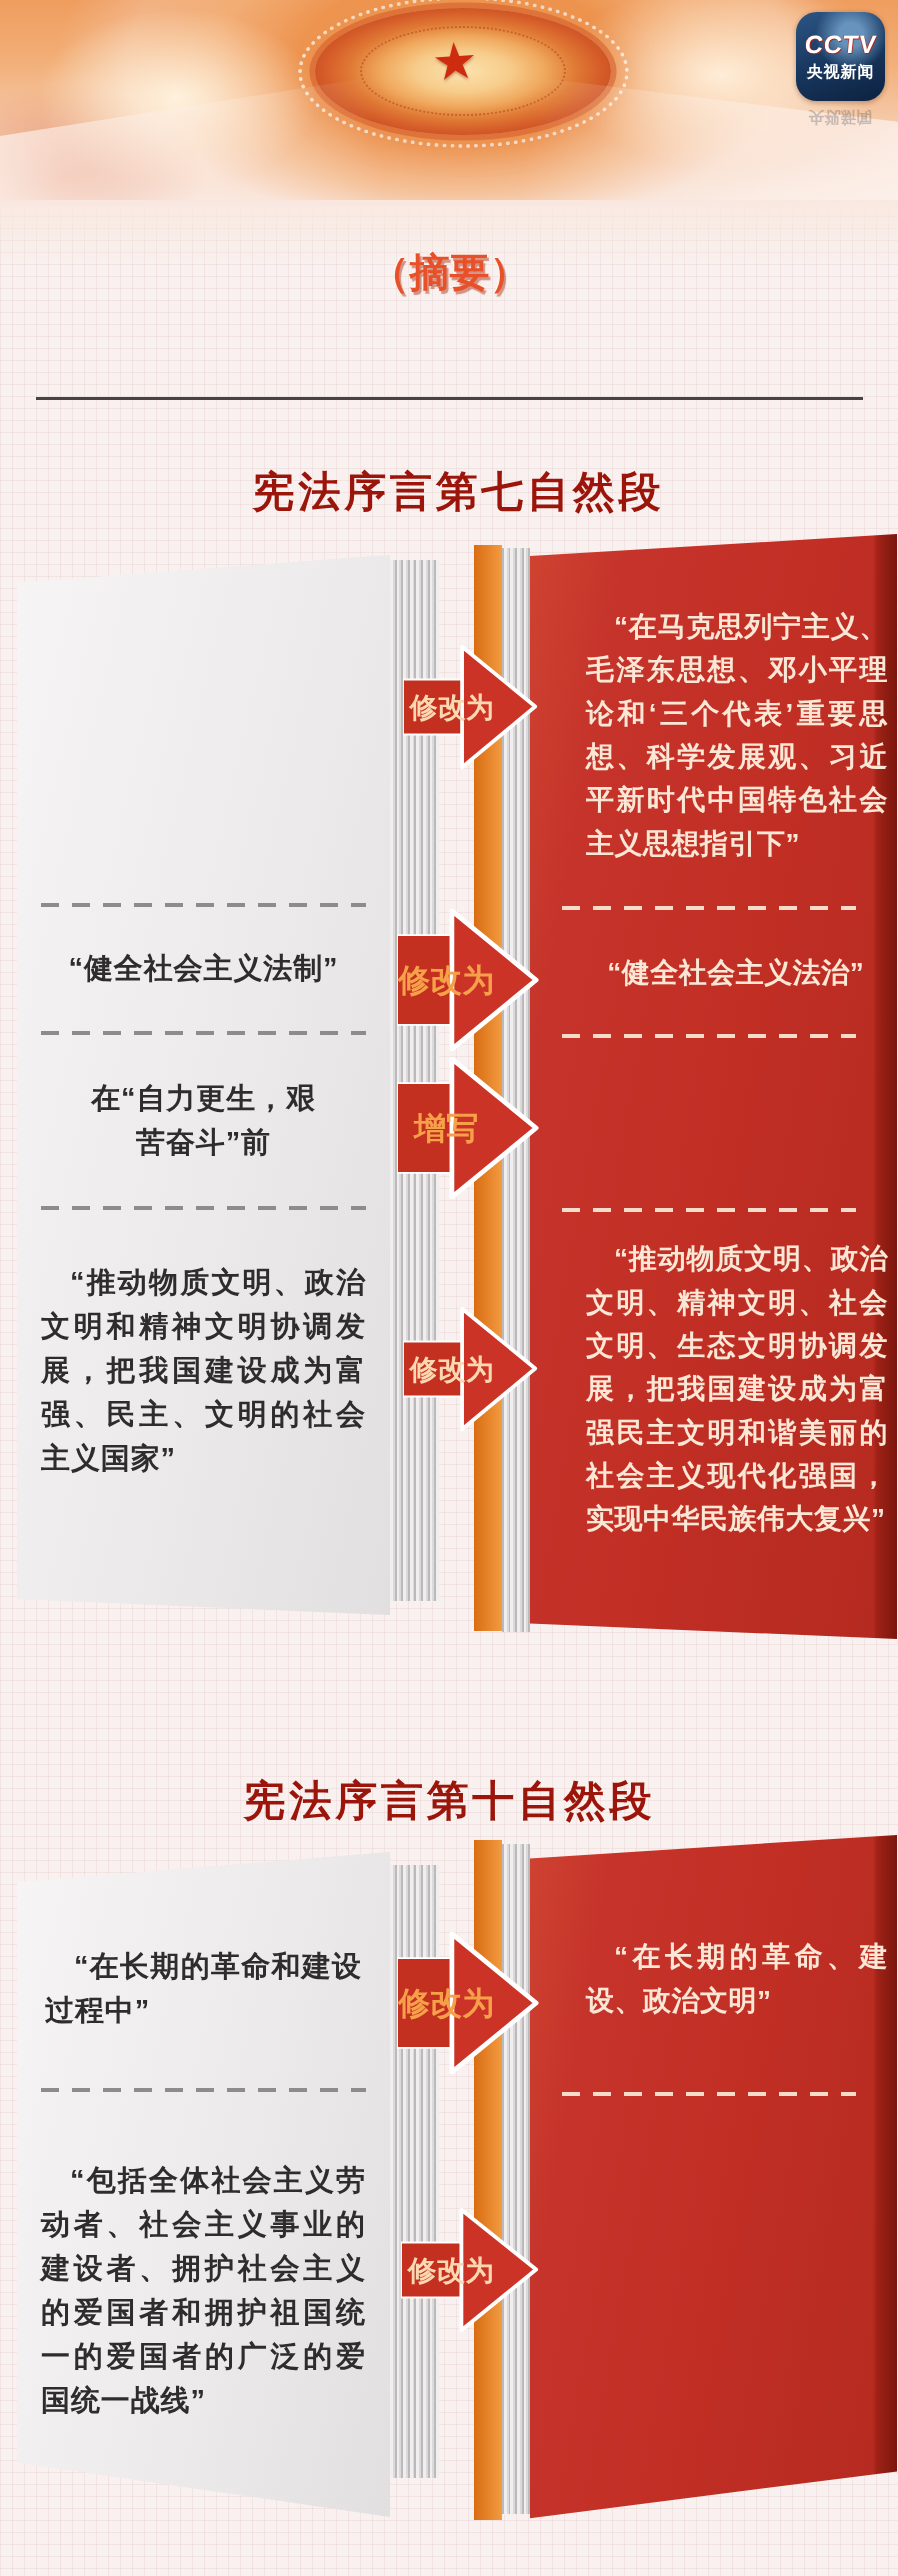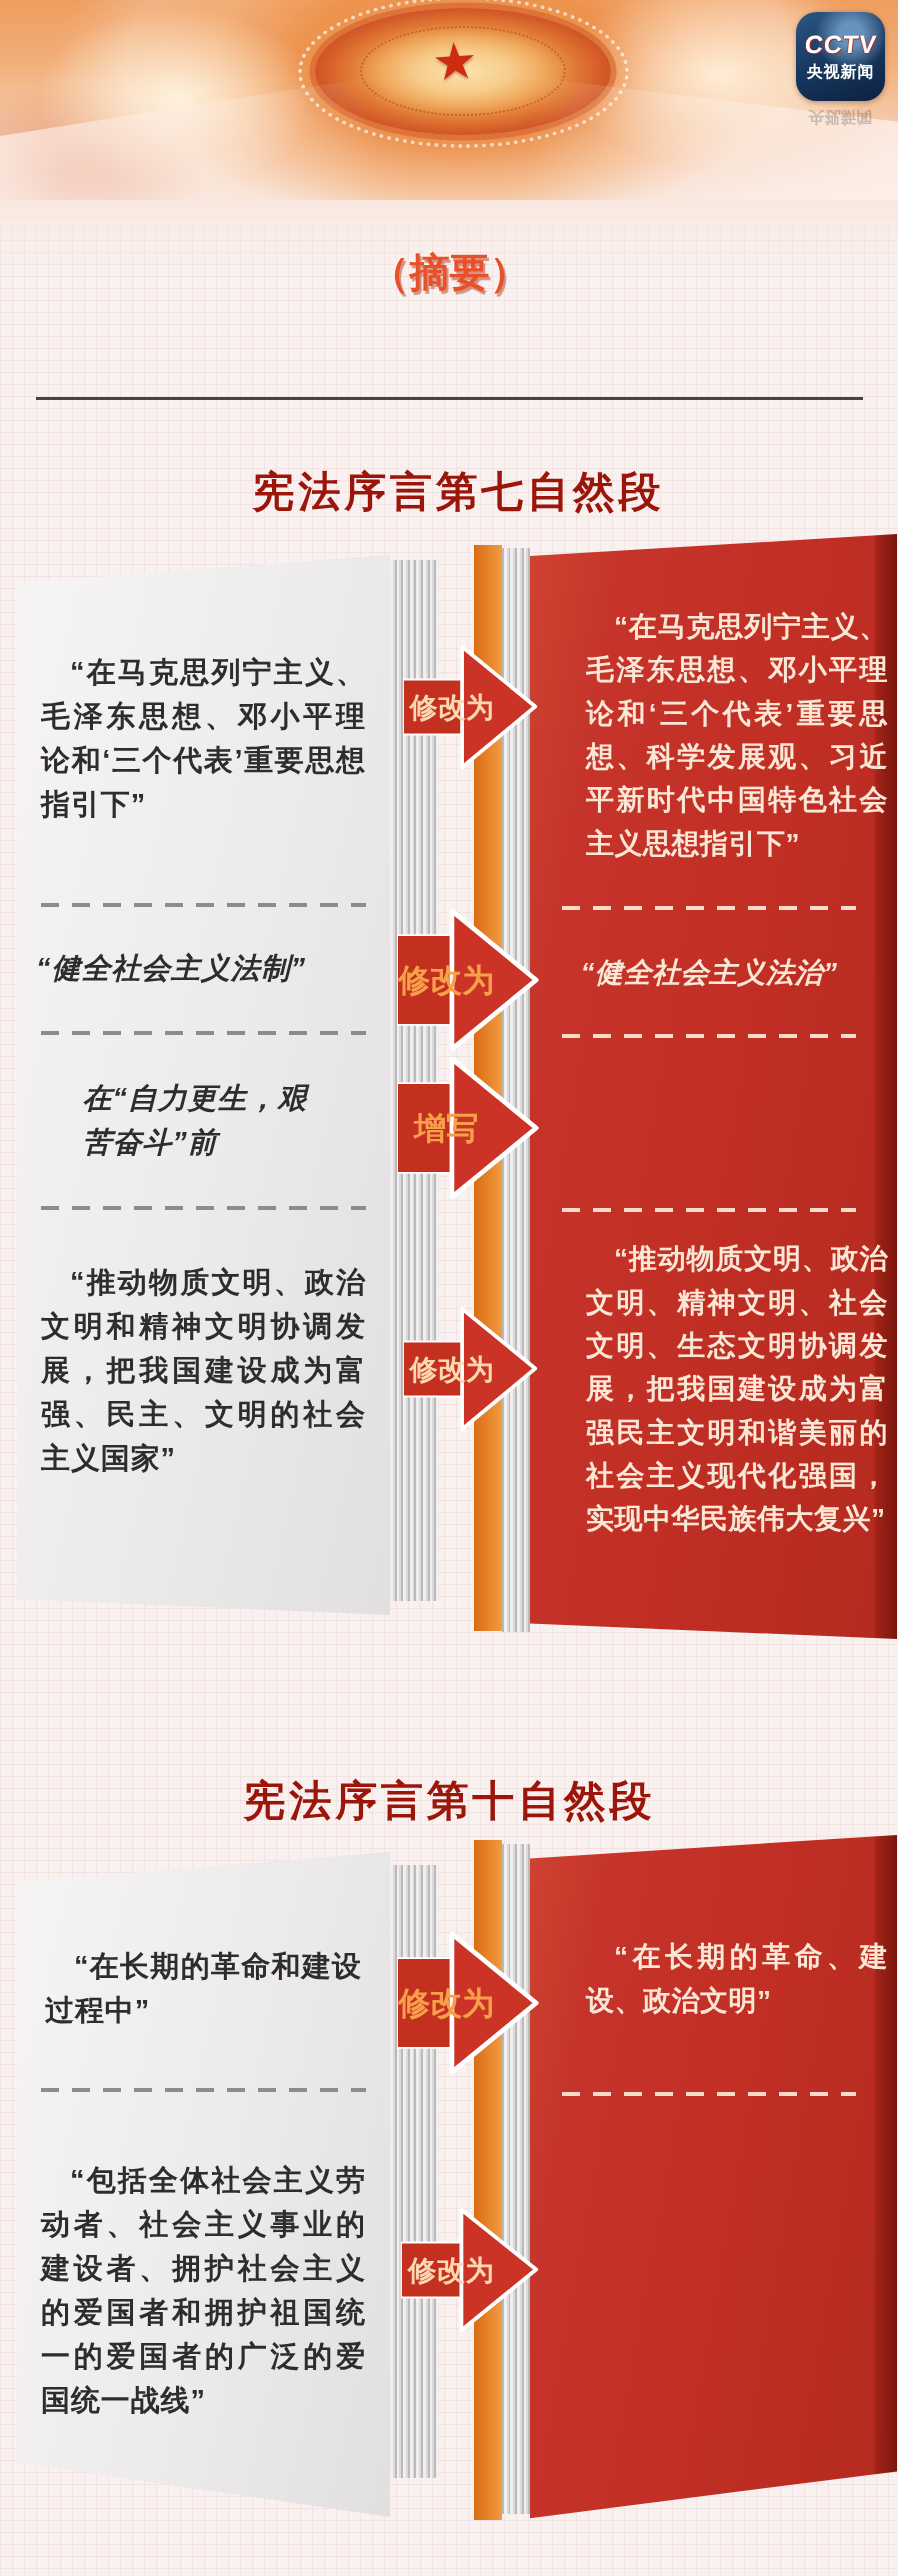--- a/index.html
+++ b/index.html
@@ -81,21 +81,21 @@
   .stk-r2{left:502px;top:1844px;width:28px;height:670px;}
   .strip-orange{position:absolute;z-index:8;background:linear-gradient(90deg,#d96c13,#f29b41);}
   .so1{left:474px;top:545px;width:28px;height:1086px;}
   .so2{left:474px;top:1840px;width:28px;height:680px;}
   
   .cell{position:absolute;left:0;width:100%;display:flex;align-items:center;justify-content:center;
     box-sizing:border-box;}
   .old-text{color:#2e2c2c;font-size:29px;line-height:1.52;letter-spacing:0.9px;font-weight:600;}
   .new-text{color:#fbe7d6;font-size:28px;line-height:1.55;letter-spacing:0.5px;font-weight:600;margin-left:28px;}
   .para{text-align:justify;text-indent:1em;width:100%;}
-  .center{width:100%;font-style:italic;}
+  .center{text-align:center;width:100%;}
   .narrow{max-width:242px;margin:0 auto;}
   .dash{position:absolute;height:3.7px;z-index:11;}
   .dash-gray{background:repeating-linear-gradient(90deg,#8d8b8c 0 18px,transparent 18px 31px);}
   .dash-cream{background:repeating-linear-gradient(90deg,#f6ddca 0 18px,transparent 18px 31px);}
   
   .arrow{position:absolute;z-index:30;}
 </style>
 </head>
 <body>
 
@@ -125,23 +125,20 @@
   </div>
   <div class="divider"></div>
 
   <div class="section-heading sh1">宪法序言第七自然段</div>
 
   <div class="stack stk-l1"></div>
   <div class="strip-orange so1"></div>
   <div class="stack stk-r1"></div>
 
   <div class="page page-white pw1">
-    <div class="cell old-text" style="top:19px;height:328px;padding:0 24px;">
-      <div class="para">“在马克思列宁主义、毛泽东思想、邓小平理论和‘三个代表’重要思想指引下”</div>
-    </div>
     <div class="dash dash-gray" style="left:24px;right:24px;top:348px;"></div>
     <div class="cell old-text" style="top:351px;height:125px;padding:0 19px;">
       <div class="center">“健全社会主义法制”</div>
     </div>
     <div class="dash dash-gray" style="left:24px;right:24px;top:476px;"></div>
     <div class="cell old-text" style="top:479px;height:172px;padding:0 19px;">
       <div class="center narrow">在“自力更生，艰苦奋斗”前</div>
     </div>
     <div class="dash dash-gray" style="left:24px;right:24px;top:651px;"></div>
     <div class="cell old-text" style="top:654px;height:406px;padding:28px 24px 112px;">

